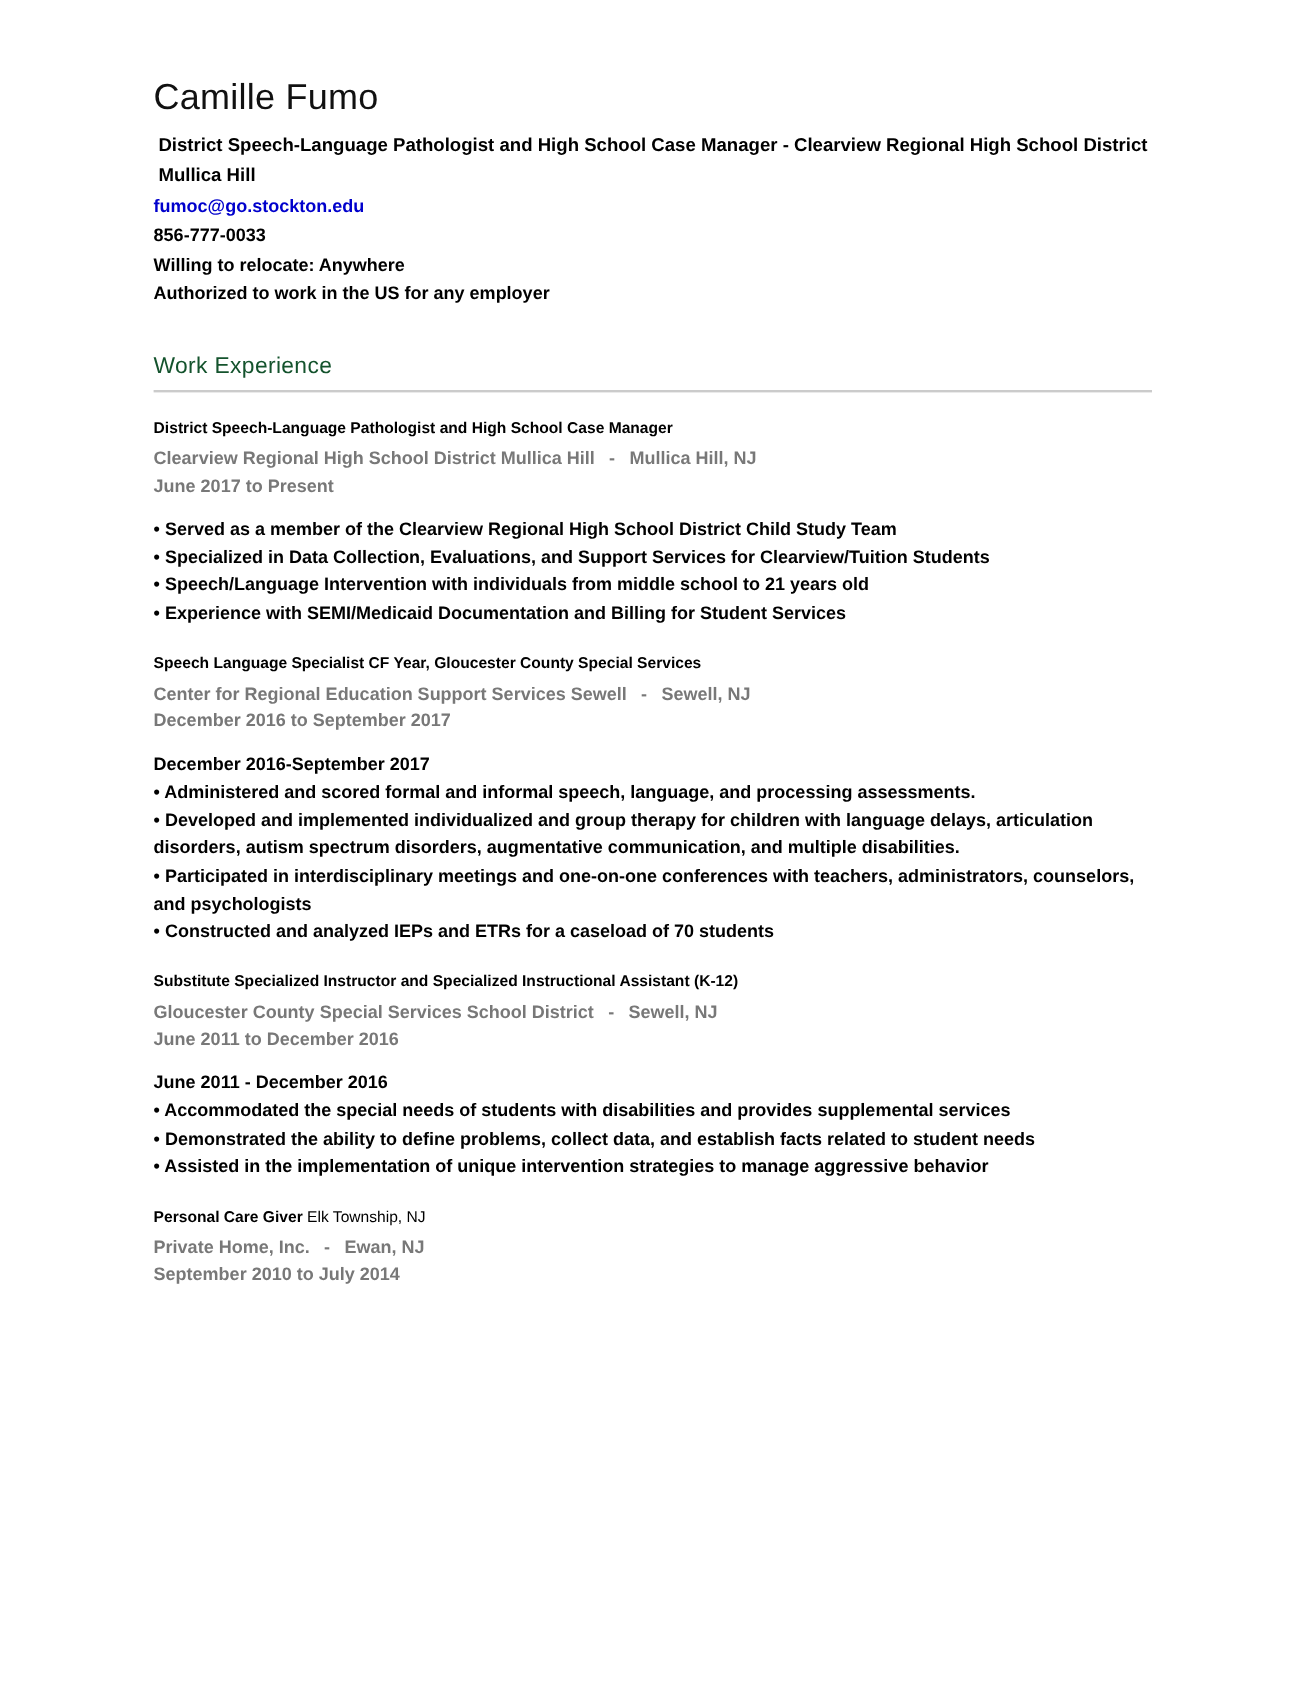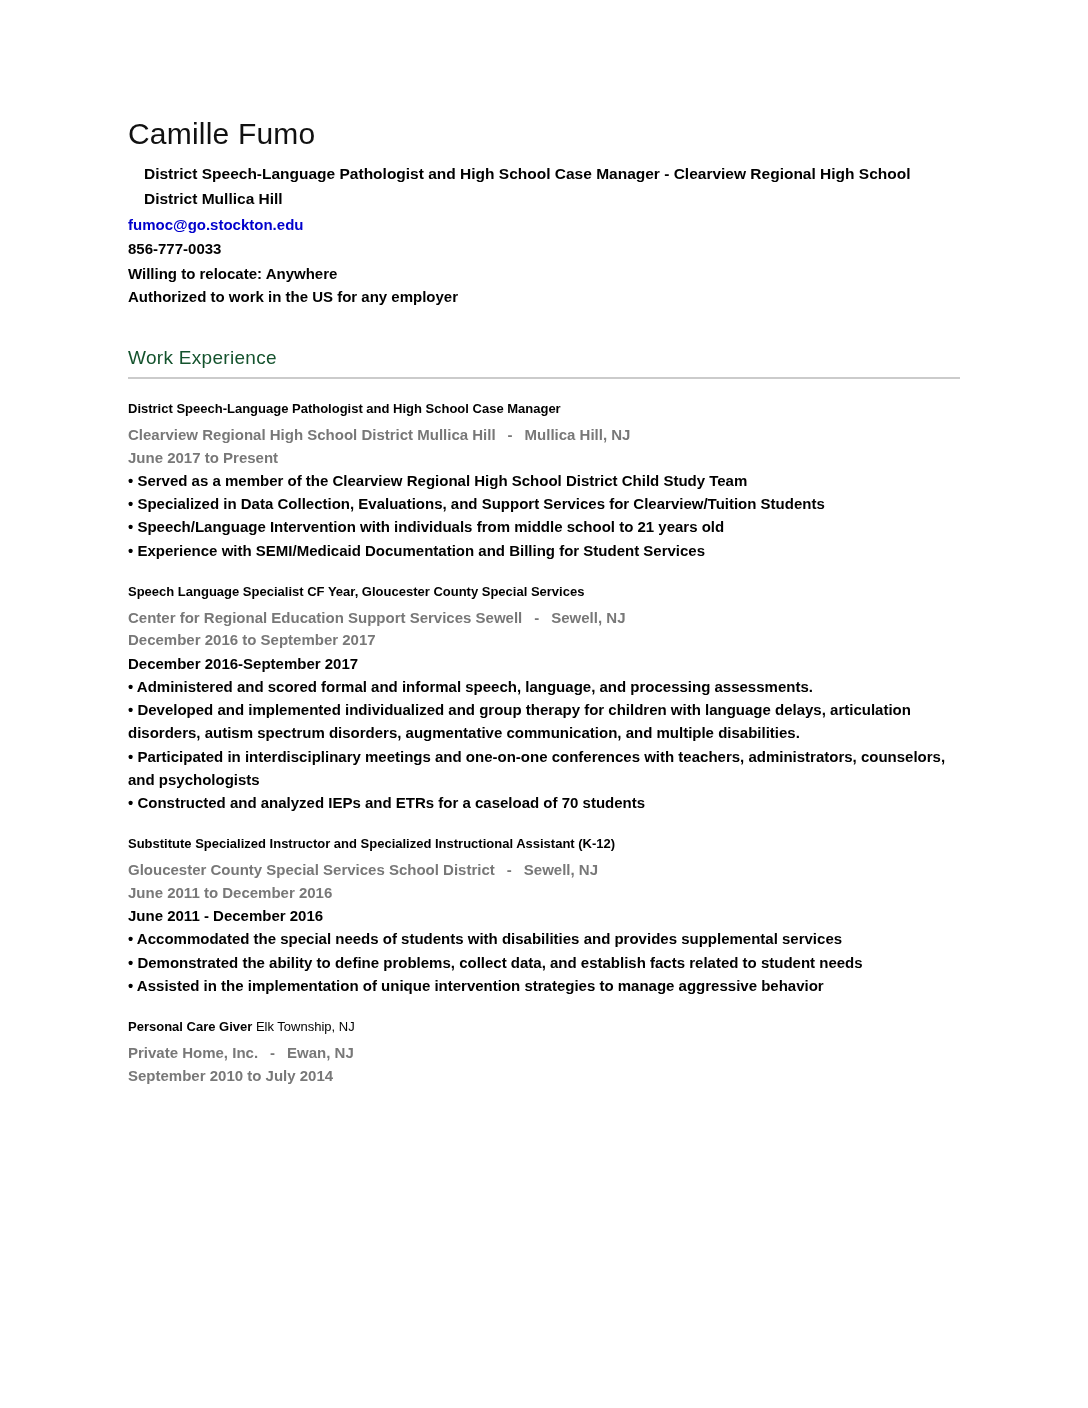--- a/index.html
+++ b/index.html
@@ -11,37 +11,37 @@
     width: 1088px;
     height: 1408px;
     font-family: "Liberation Sans", "DejaVu Sans", sans-serif;
     color: #000000;
     position: relative;
     overflow: hidden;
   }
   .page {
     width: 832px;
     margin: 0 auto;
-    padding-top: 117px;
+    padding-top: 65px;
   }
 
   
   .resume-name {
     font-size: 30px;
     font-weight: 400;
     line-height: 34px;
     color: #111111;
     margin: 0 0 10px 0;
     letter-spacing: 0.2px;
   }
   .resume-title {
     font-size: 15.5px;
     font-weight: 700;
     line-height: 25px;
-    margin: 0 0 2px 16px;
+    margin: 0 0 2px 4px;
   }
   .contact-line {
     font-size: 15px;
     font-weight: 600;
     line-height: 23.5px;
   }
   .email-link {
     color: #0000cc;
     text-decoration: none;
     cursor: pointer;
@@ -89,20 +89,21 @@
     font-size: 15px;
     font-weight: 600;
     color: #787878;
     line-height: 22.5px;
   }
   .meta-sep {
     display: inline-block;
     margin: 0 12px;
   }
   .job-body {
+    margin-top: 13px;
   }
   .job-note {
     font-size: 15px;
     font-weight: 600;
     line-height: 23.2px;
   }
   .bullet-line {
     font-size: 15px;
     font-weight: 600;
     line-height: 23.2px;

